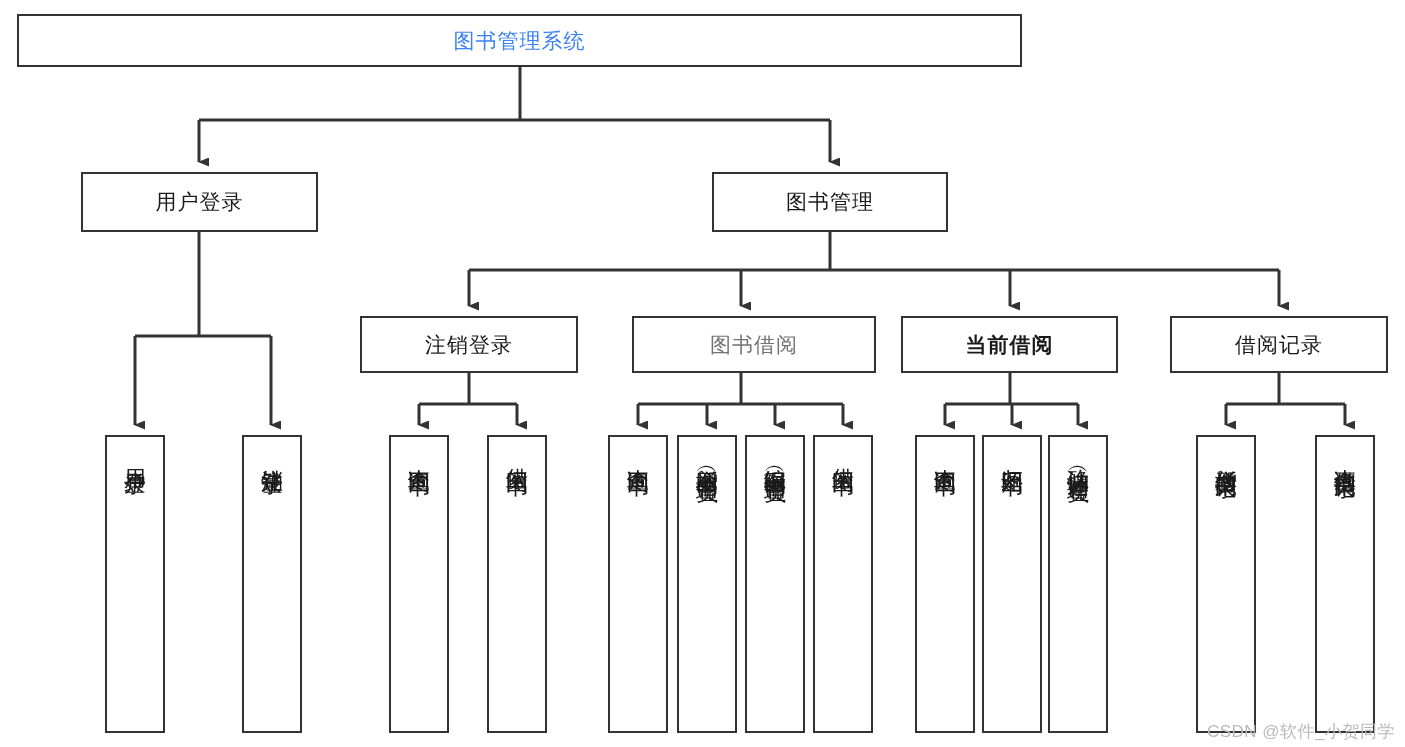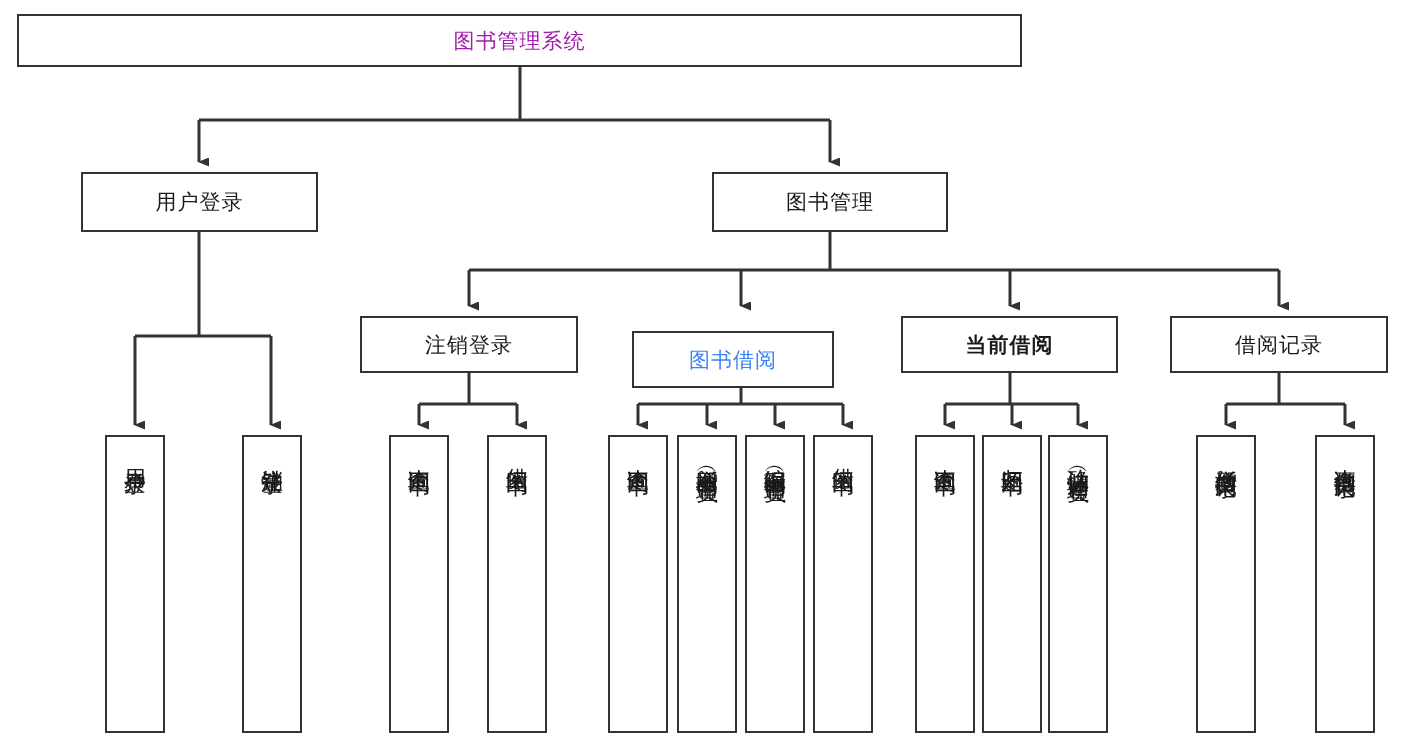--- a/index.html
+++ b/index.html
@@ -116,33 +116,33 @@
       <path d="M1078,404 L1078,425" marker-end="url(#arrow)"></path>
 
       <path d="M1279,373 L1279,404"></path>
       <path d="M1226,404 L1345,404"></path>
       <path d="M1226,404 L1226,425" marker-end="url(#arrow)"></path>
       <path d="M1345,404 L1345,425" marker-end="url(#arrow)"></path>
     </g>
   </svg>
 
   <div id="node-layer">
-      <div class="node horizontal" style="left: 17px; top: 14px; width: 1005px; height: 53px; border-color: rgb(51, 51, 51); background: rgb(255, 255, 255); color: #a21caf;">
+      <div class="node horizontal" style="left: 17px; top: 14px; width: 1005px; height: 53px; border-color: rgb(51, 51, 51); background: rgb(255, 255, 255); color: #3b82f6;">
         <span class="hlabel">图书管理系统</span>
       </div>
       <div class="node horizontal" style="left: 81px; top: 172px; width: 237px; height: 60px; border-color: rgb(51, 51, 51); background: rgb(255, 255, 255); color: rgb(26, 26, 26);">
         <span class="hlabel">用户登录</span>
       </div>
       <div class="node horizontal" style="left: 712px; top: 172px; width: 236px; height: 60px; border-color: rgb(51, 51, 51); background: rgb(255, 255, 255); color: rgb(26, 26, 26); text-align: center;">
         <span class="hlabel">图书管理</span>
       </div>
       <div class="node horizontal" style="left: 360px; top: 316px; width: 218px; height: 57px; border-color: rgb(51, 51, 51); background: rgb(255, 255, 255); color: rgb(26, 26, 26);">
         <span class="hlabel">注销登录</span>
       </div>
-      <div class="node horizontal" style="left: 632px; top: 331px; width: 202px; height: 57px; border-color: rgb(51, 51, 51); background: rgb(255, 255, 255); color: #3b82f6;">
+      <div class="node horizontal" style="left: 632px; top: 316px; width: 244px; height: 57px; border-color: rgb(51, 51, 51); background: rgb(255, 255, 255); color: #737373;">
         <span class="hlabel">图书借阅</span>
       </div>
       <div class="node horizontal" style="left: 901px; top: 316px; width: 217px; height: 57px; border-color: rgb(51, 51, 51); background: rgb(255, 255, 255); color: rgb(26, 26, 26); font-weight: bold;">
         <span class="hlabel">当前借阅</span>
       </div>
       <div class="node horizontal" style="left: 1170px; top: 316px; width: 218px; height: 57px; border-color: rgb(51, 51, 51); background: rgb(255, 255, 255); color: rgb(26, 26, 26);">
         <span class="hlabel">借阅记录</span>
       </div>
       <div class="node vertical" style="left: 105px; top: 435px; width: 60px; height: 298px; border-color: rgb(51, 51, 51); background: rgb(255, 255, 255); color: rgb(26, 26, 26);">
         <span class="vlabel">用户登录</span>
@@ -178,13 +178,14 @@
         <span class="vlabel">确认归还（管理员）</span>
       </div>
       <div class="node vertical" style="left: 1196px; top: 435px; width: 60px; height: 298px; border-color: rgb(51, 51, 51); background: rgb(255, 255, 255); color: rgb(26, 26, 26);">
         <span class="vlabel">新增借阅记录</span>
       </div>
       <div class="node vertical" style="left: 1315px; top: 435px; width: 60px; height: 298px; border-color: rgb(51, 51, 51); background: rgb(255, 255, 255); color: rgb(26, 26, 26);">
         <span class="vlabel">查询借阅记录</span>
       </div>
     </div>
 
+  <div id="watermark">CSDN @软件_小贺同学</div>
 </div>
 
 </body></html>

